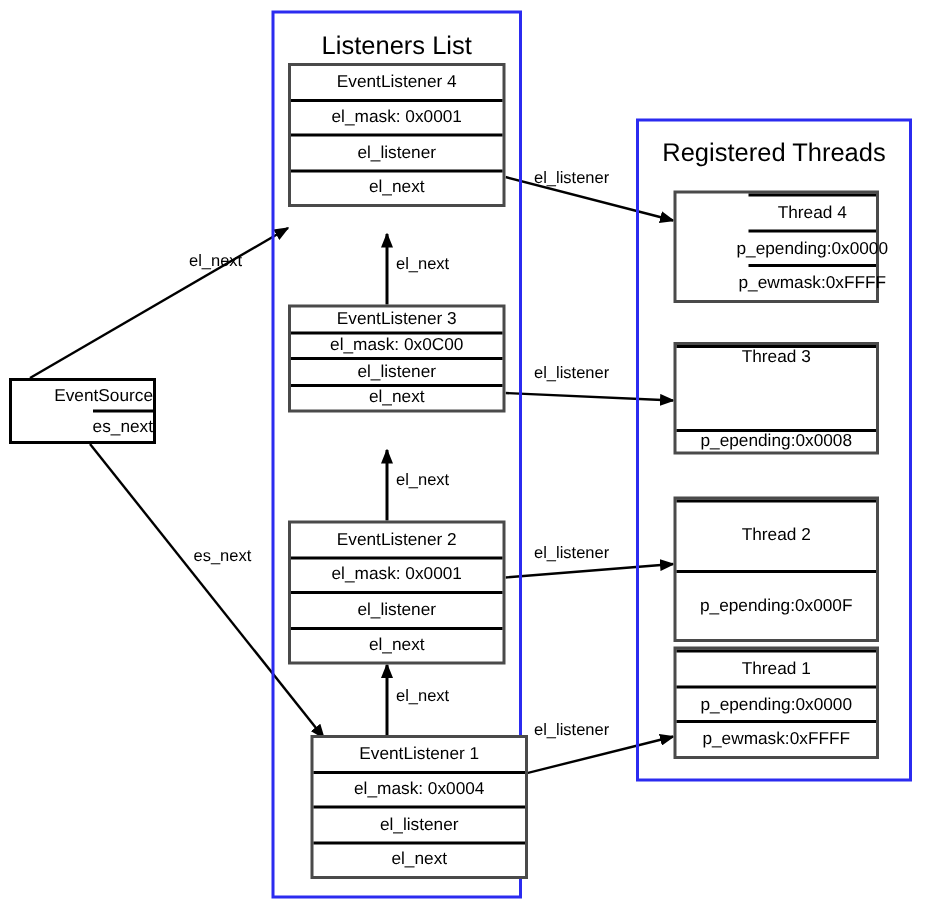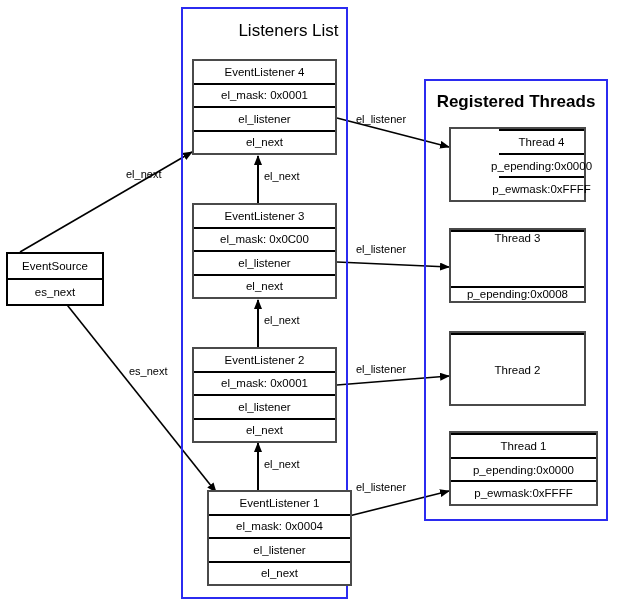--- a/index.html
+++ b/index.html
@@ -116,40 +116,40 @@
     <line x1="337" y1="118" x2="449" y2="147" stroke="#000000" stroke-width="1.6" marker-end="url(#ah)"></line>
 
     <line x1="337" y1="262" x2="449" y2="267" stroke="#000000" stroke-width="1.6" marker-end="url(#ah)"></line>
 
     <line x1="337" y1="385" x2="449" y2="376" stroke="#000000" stroke-width="1.6" marker-end="url(#ah)"></line>
 
     <line x1="337" y1="519" x2="449" y2="491" stroke="#000000" stroke-width="1.6" marker-end="url(#ah)"></line>
   </svg>
 
   <div class="group" style="left:181px; top:7px; width:167px; height:592px;">
-    <div class="group-title" style="top:12px;margin-left:24px;">Listeners List</div>
+    <div class="group-title" style="top:12px;">Listeners List</div>
   </div>
 
   <div class="group" style="left:424px; top:79px; width:184px; height:442px;">
-    <div class="group-title" style="top:11px;font-weight:bold;">Registered Threads</div>
-  </div>
-
-  <div class="struct src" style="left:6px; top:252px; width:98px; height:54px;">
+    <div class="group-title" style="top:11px;">Registered Threads</div>
+  </div>
+
+  <div class="struct src" style="left:6px; top:252px; width:98px; height:44px;align-items:flex-end;">
     <div class="cell">EventSource</div>
     <div class="cell">es_next</div>
   </div>
 
-  <div class="struct" style="left:192px; top:59px; width:145px; height:96px;">
+  <div class="struct" style="left:192px; top:42px; width:145px; height:96px;">
     <div class="cell">EventListener 4</div>
     <div class="cell">el_mask: 0x0001</div>
     <div class="cell">el_listener</div>
     <div class="cell">el_next</div>
   </div>
 
-  <div class="struct" style="left:192px; top:203px; width:145px; height:96px;">
+  <div class="struct" style="left:192px; top:203px; width:145px; height:72px;">
     <div class="cell">EventListener 3</div>
     <div class="cell">el_mask: 0x0C00</div>
     <div class="cell">el_listener</div>
     <div class="cell">el_next</div>
   </div>
 
   <div class="struct" style="left:192px; top:347px; width:145px; height:96px;">
     <div class="cell">EventListener 2</div>
     <div class="cell">el_mask: 0x0001</div>
     <div class="cell">el_listener</div>
@@ -168,25 +168,26 @@
     <div class="cell">p_epending:0x0000</div>
     <div class="cell">p_ewmask:0xFFFF</div>
   </div>
 
   <div class="struct thread" style="left:449px; top:228px; width:137px; height:75px;gap:42px;">
     <div class="cell">Thread 3</div>
     <div class="cell">p_epending:0x0008</div>
     <div class="cell">p_ewmask:0x0001</div>
   </div>
 
-  <div class="struct thread" style="left:449px; top:331px; width:137px; height:75px;">
+  <div class="struct thread" style="left:449px; top:331px; width:137px; height:97px;">
     <div class="cell">Thread 2</div>
-  </div>
-
-  <div class="struct thread" style="left:449px; top:431px; width:149px; height:75px;">
+    <div class="cell">p_epending:0x000F</div>
+  </div>
+
+  <div class="struct thread" style="left:449px; top:431px; width:137px; height:75px;">
     <div class="cell">Thread 1</div>
     <div class="cell">p_epending:0x0000</div>
     <div class="cell">p_ewmask:0xFFFF</div>
   </div>
 
   <div class="edge-label" style="left:126px; top:168px;">el_next</div>
 
   <div class="edge-label" style="left:264px; top:170px;">el_next</div>
 
   <div class="edge-label" style="left:264px; top:314px;">el_next</div>

